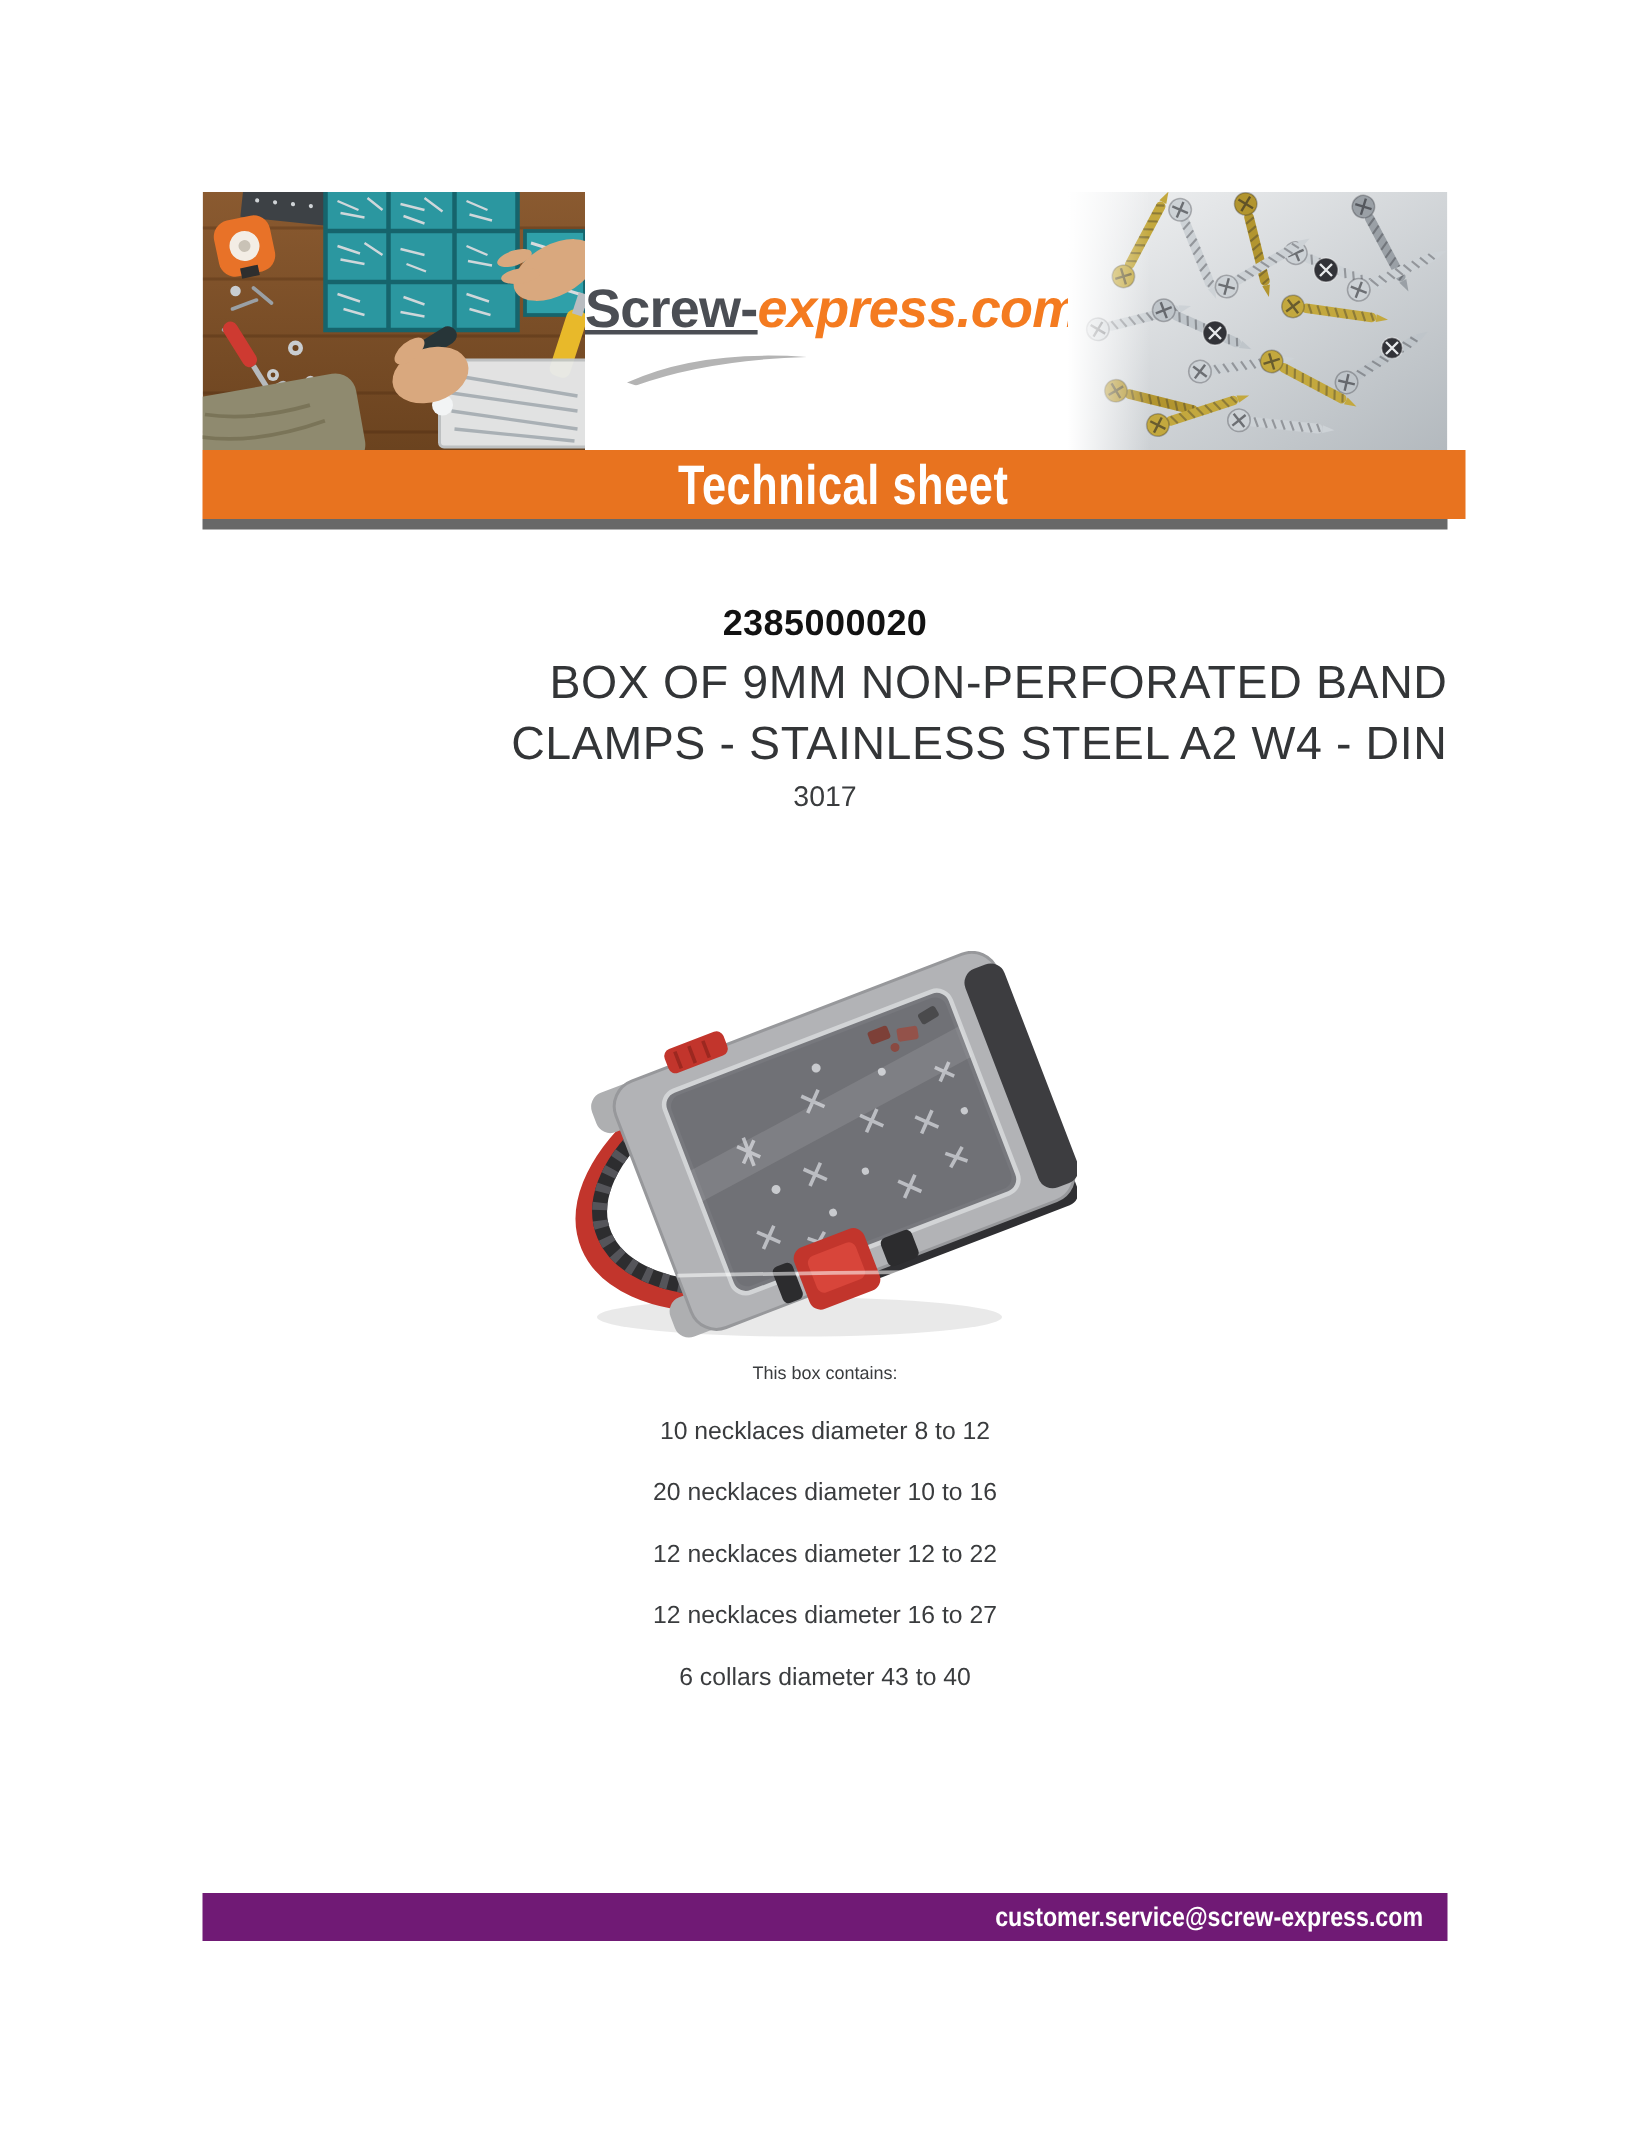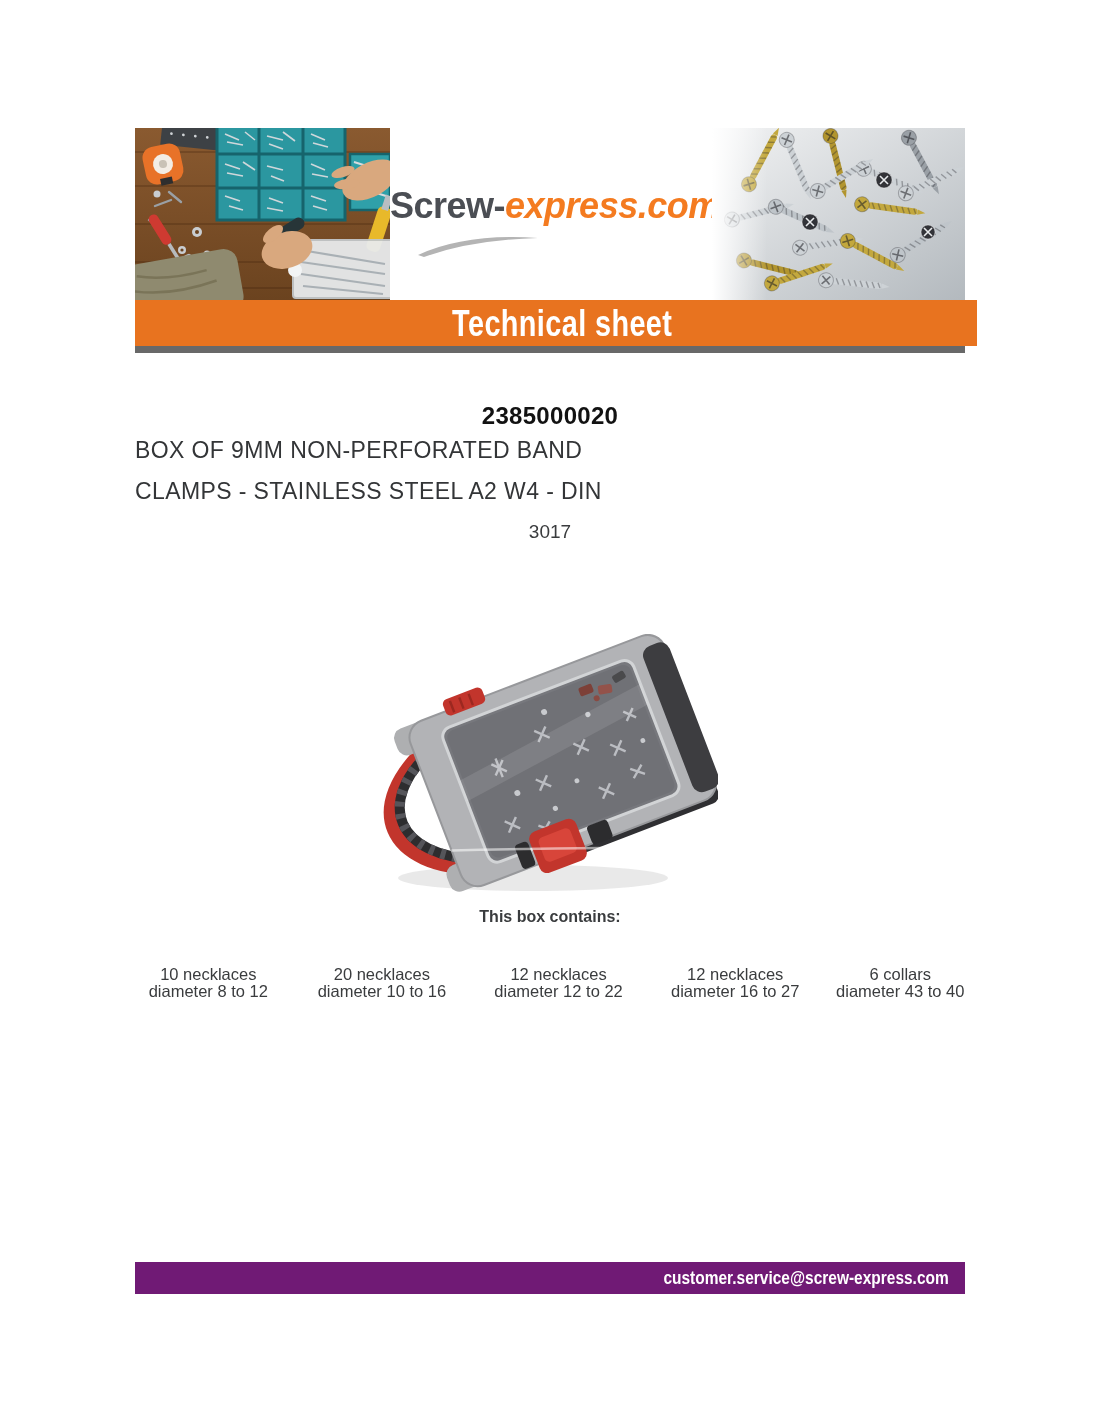--- a/index.html
+++ b/index.html
@@ -6,46 +6,46 @@
   .page{position:relative;width:1100px;height:1422px;background:#fff;overflow:hidden;
         font-family:"Liberation Sans",sans-serif;}
 
   
   .hero-left{position:absolute;left:135px;top:128px;width:255px;height:172px;overflow:hidden;}
   .hero-center{position:absolute;left:390px;top:128px;width:322px;height:172px;background:#fff;text-align:center;}
   .hero-right{position:absolute;left:712px;top:128px;width:253px;height:172px;overflow:hidden;}
   .hero-left svg,.hero-right svg{display:block;width:100%;height:100%;}
 
   .logo{margin-top:60px;font-size:36px;line-height:1;letter-spacing:-0.5px;white-space:nowrap;}
-  .logo .p1{color:#4b4e54;font-weight:700;}
+  .logo .p1{color:#4b4e54;font-weight:700;text-decoration:underline;}
   .logo .p2{color:#f47b20;font-weight:700;font-style:italic;}
   .swoosh{display:block;margin:7px 0 0 26px;width:124px;height:26px;}
 
   .banner{position:absolute;left:135px;top:300px;width:830px;height:46px;background:#e8731f;
           display:flex;align-items:center;justify-content:center;padding-left:12px;}
   .banner span{display:inline-block;color:#fff;font-weight:700;font-size:37px;line-height:1;
                transform:scaleX(0.78);letter-spacing:0.5px;}
   .strip{position:absolute;left:135px;top:346px;width:830px;height:7px;background:#686868;}
 
   
   .code{position:absolute;left:135px;top:402px;width:830px;text-align:center;
         font-size:24px;font-weight:700;color:#121212;letter-spacing:0.3px;}
-  .title-line{position:absolute;left:135px;width:830px;text-align:left;color:#333537;
-        font-size:23px;font-weight:400;letter-spacing:0.4px;}
+  .title-line{position:absolute;left:135px;width:830px;text-align:right;color:#333537;
+        font-size:31px;font-weight:400;letter-spacing:0.4px;}
   .t1{top:437px;} .t2{top:478px;}
   .t3{position:absolute;left:135px;top:521px;width:830px;text-align:center;color:#3a3c3e;font-size:19px;}
 
   
   .product{position:absolute;left:383px;top:634px;width:335px;height:272px;}
   .product svg{display:block;width:100%;height:100%;}
 
   
   .contains-block{position:absolute;left:135px;top:908px;width:830px;text-align:center;color:#3a3c3e;}
-  .contains-heading{font-size:16px;margin:0 0 40px 0;font-weight:bold;}
-  .items{list-style:none;margin:0;padding:0;display:flex;flex-direction:row;gap:24px;font-size:16.5px;}
+  .contains-heading{font-size:12px;margin:0 0 24px 0;}
+  .items{list-style:none;margin:0;padding:0;display:flex;flex-direction:column;gap:24px;font-size:16.5px;}
   .items li{line-height:17px;}
 
   
   .footer{position:absolute;left:135px;top:1262px;width:830px;height:32px;background:#701a75;
           display:flex;align-items:center;justify-content:flex-end;box-sizing:border-box;padding-right:16px;}
   .footer span{display:inline-block;color:#fff;font-weight:700;font-size:18px;line-height:1;
                transform:scaleX(0.86);transform-origin:right center;}
 </style>
 </head>
 <body>

